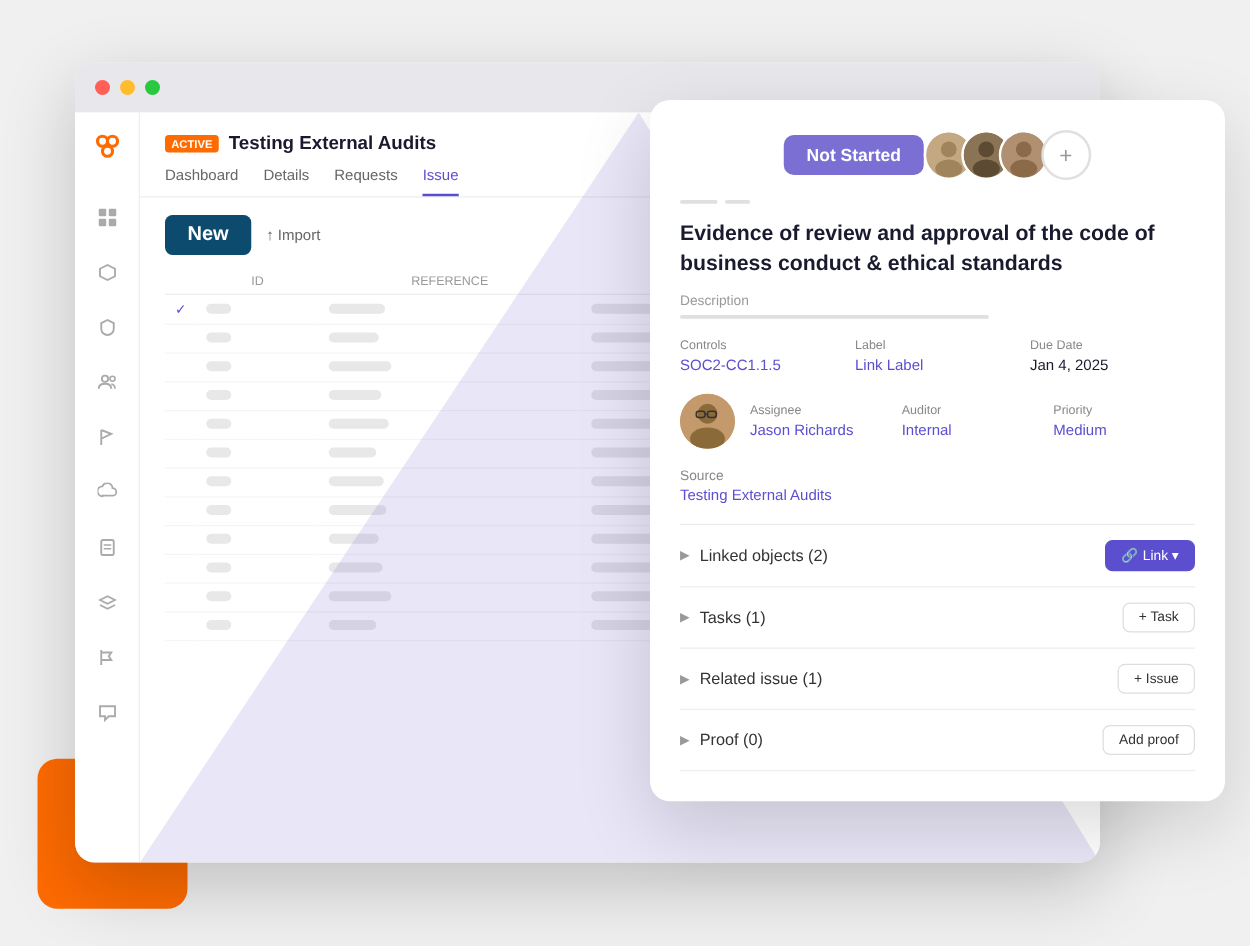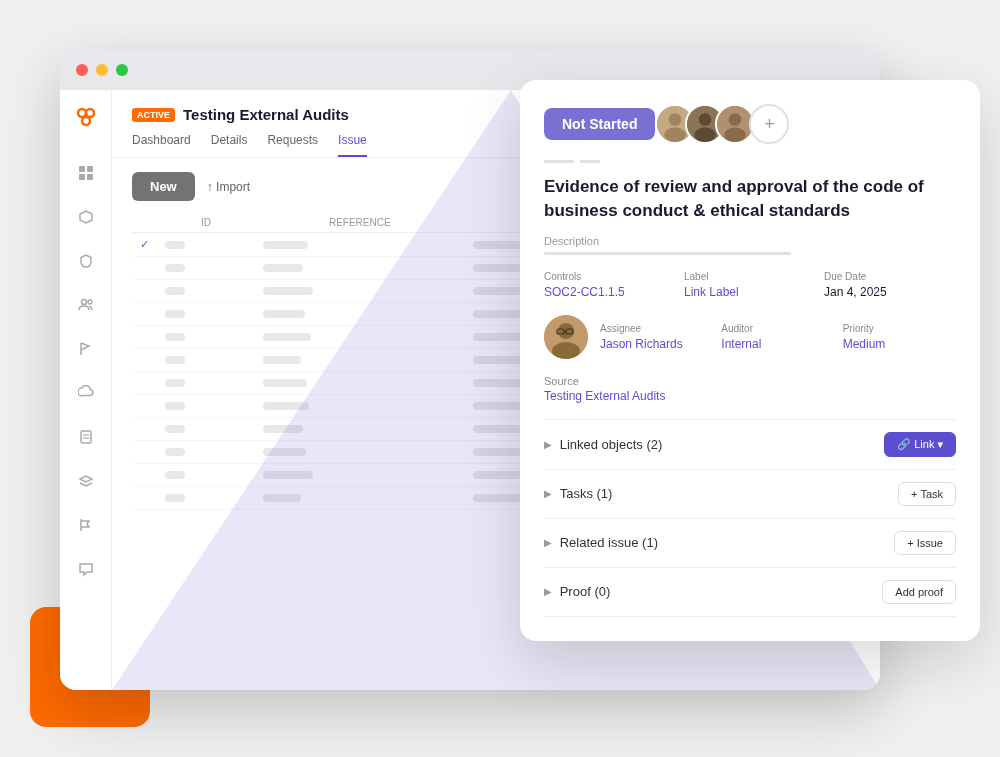--- a/index.html
+++ b/index.html
@@ -150,26 +150,26 @@
     }
 
     .toolbar-row {
       display: flex;
       align-items: center;
       gap: 12px;
       margin-bottom: 12px;
     }
 
     .btn-new {
-      background: #737373;
+      background: #0c4a6e;
       color: white;
       border: none;
       padding: 7px 18px;
       border-radius: 6px;
-      font-size: 13px;
+      font-size: 16px;
       font-weight: 600;
       cursor: pointer;
     }
 
     .btn-import {
       background: none;
       border: none;
       color: #666;
       font-size: 12px;
       cursor: pointer;
@@ -228,21 +228,21 @@
       border-radius: 16px;
       box-shadow: 0 20px 60px rgba(0,0,0,0.15);
       z-index: 10;
       padding: 24px;
       overflow: hidden;
     }
 
     .panel-header {
       display: flex;
       align-items: center;
-      justify-content: flex-start;
+      justify-content: center;
       margin-bottom: 16px;
     }
 
     .status-badge {
       background: #7c6fd4;
       color: white;
       padding: 8px 18px;
       border-radius: 8px;
       font-size: 14px;
       font-weight: 600;

